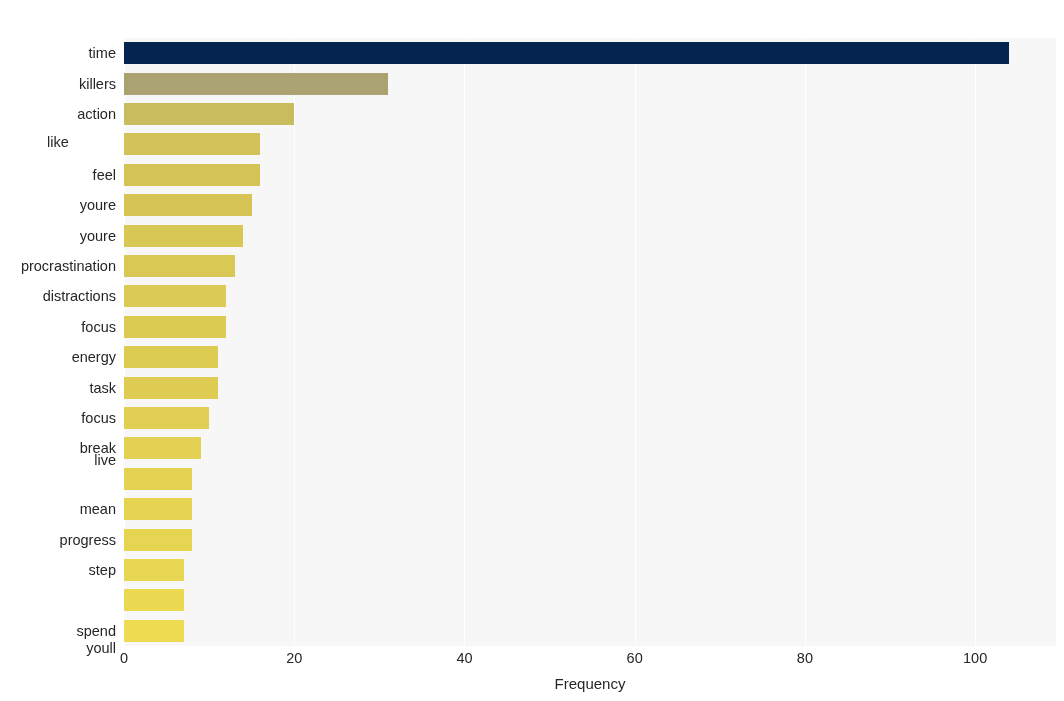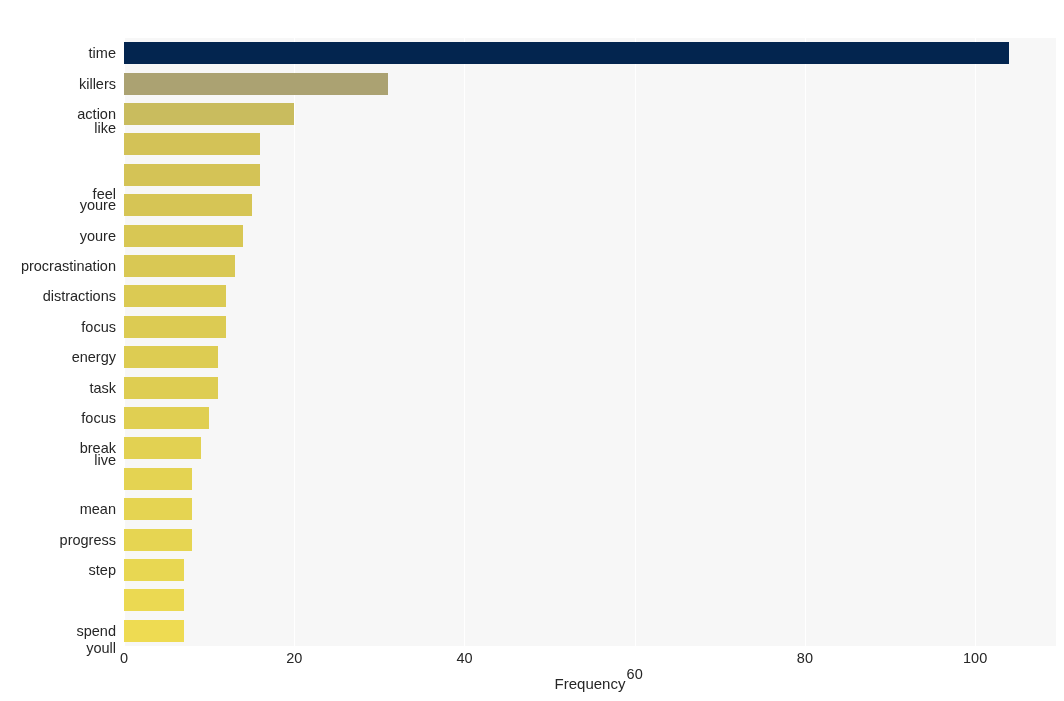--- a/index.html
+++ b/index.html
@@ -188,22 +188,22 @@
         <div class="bar-row" style="top: 577.6px; height: 30.4px; width: 932px;">
           <div class="bar" title="spend: 7" style="width: 59.5799px; background: rgb(238, 219, 82);"></div>
         </div>
       </div>
   </div>
 
   <div class="ylabels">
       <div class="ylabel" style="top: 7.2px;">time</div>
       <div class="ylabel" style="top: 37.6px;">killers</div>
       <div class="ylabel" style="top: 68px;">action</div>
-      <div class="ylabel" style="top: 82px;">like</div>
-      <div class="ylabel" style="top: 128.8px; margin-top: 19px;">feel</div>
+      <div class="ylabel" style="top: 96px; text-align: center;">like</div>
+      <div class="ylabel" style="top: 128.8px;">feel</div>
       <div class="ylabel" style="top: 159.2px;">youre</div>
       <div class="ylabel" style="top: 189.6px;">youre</div>
       <div class="ylabel" style="top: 220px;">procrastination</div>
       <div class="ylabel" style="top: 250.4px;">distractions</div>
       <div class="ylabel" style="top: 280.8px;">focus</div>
       <div class="ylabel" style="top: 311.2px;">energy</div>
       <div class="ylabel" style="top: 341.6px;">task</div>
       <div class="ylabel" style="top: 372px;">focus</div>
       <div class="ylabel" style="top: 402.4px;">break</div>
       <div class="ylabel" style="top: 414px;">live</div>
@@ -211,20 +211,20 @@
       <div class="ylabel" style="top: 493.6px;">progress</div>
       <div class="ylabel" style="top: 524px;">step</div>
       <div class="ylabel" style="top: 554.4px; margin-top: 48px;">youll</div>
       <div class="ylabel" style="top: 584.8px;">spend</div>
     </div>
 
   <div class="xticks">
       <div class="xtick" style="left: 0px;">0</div>
       <div class="xtick" style="left: 170.228px;">20</div>
       <div class="xtick" style="left: 340.457px;">40</div>
-      <div class="xtick" style="left: 510.685px; margin-top: 16px;">60</div>
+      <div class="xtick" style="left: 510.685px;">60</div>
       <div class="xtick" style="left: 680.913px;">80</div>
       <div class="xtick" style="left: 851.142px;">100</div>
     </div>
 
   <div class="xaxis-title">Frequency</div>
 
 </div>
 
 </body></html>

